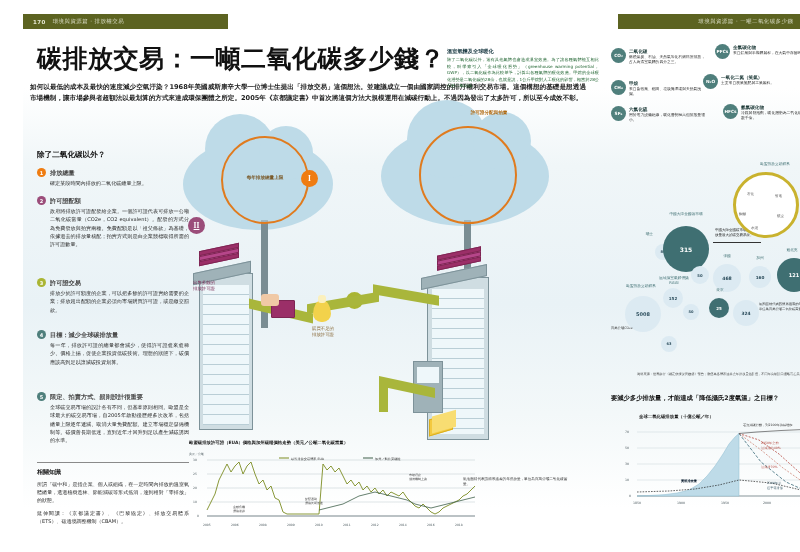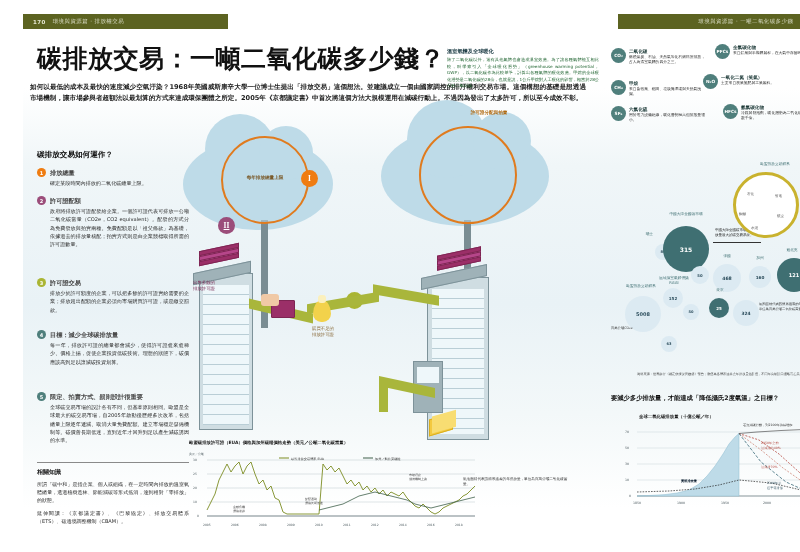--- a/index.html
+++ b/index.html
@@ -87,21 +87,21 @@
     position: absolute; width: 7px; background: #7a8d93;
   }
   .mast.m1 { left: 78px; top: 100px; height: 108px; }
   .mast.m2 { left: 281px; top: 100px; height: 120px; }
   .roman {
     position: absolute; width: 17px; height: 17px; border-radius: 50%;
     display:flex;align-items:center;justify-content:center;
     color:#fff; font-size: 7.5px; font-weight: bold; font-family:"Liberation Serif",serif;
   }
   .rI { left: 118px; top: 50px; background: #ef7c11; }
-  .rII { left: 35px; top: 97px; background: #9b4d7a; text-decoration: underline; }
+  .rII { left: 5px; top: 97px; background: #9b4d7a; text-decoration: underline; }
   .rIII { left: 163px; top: 172px; background: #aab533; }
   .bldg { position: absolute; }
   .bldg .body {
     position:absolute; background:#9fb2b8;
     border:.6px solid #7d9299;
   }
   .bldg .win {
     position:absolute; background:#eaf4f8;
   }
   .belt {
@@ -172,21 +172,21 @@
     <span>環境與資源篇 · 排放權交易</span>
   </div>
   <div class="runhead right">
     <span>環境與資源篇 · 一噸二氧化碳多少錢</span>
     <span class="folio">171</span>
   </div>
 
   <div class="headline">碳排放交易：一噸二氧化碳多少錢？</div>
   <div class="deck">如何以最低的成本及最快的速度減少空氣汙染？1968年美國威斯康辛大學一位博士生提出「排放交易」這個想法。並建議成立一個由國家調控的排汙權利交易市場。這個構想的基礎是想透過市場機制，讓市場參與者超額法以最划算的方式來達成環保團體之所定。2005年《京都議定書》中首次將這個方法大規模運用在減碳行動上。不過因為發出了太多許可，所以至今成效不彰。</div>
 
-  <div class="lc-title">碳排放交易如何運作？</div>
+  <div class="lc-title">除了二氧化碳以外？</div>
 
   <div class="step" style="top:168px;">
     <div class="bullet" style="background:#ef7c11">1</div>
     <div class="st-title">排放總量</div>
     <div class="st-body">確定某段時間內排放的二氧化碳總量上限。</div>
   </div>
 
   <div class="step" style="top:196px;">
     <div class="bullet" style="background:#9b4d7a">2</div>
     <div class="st-title">許可證配額</div>

